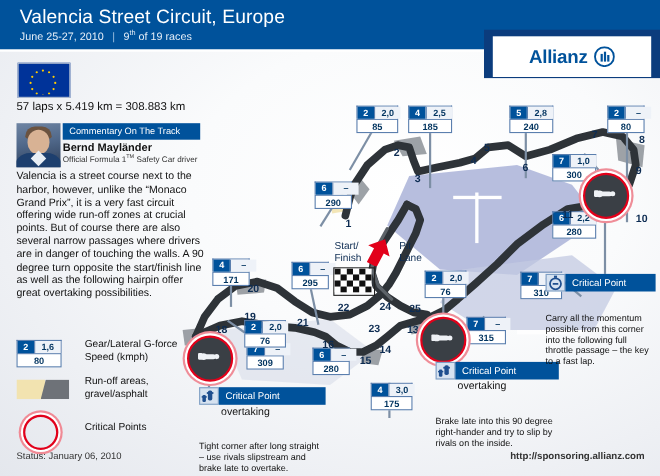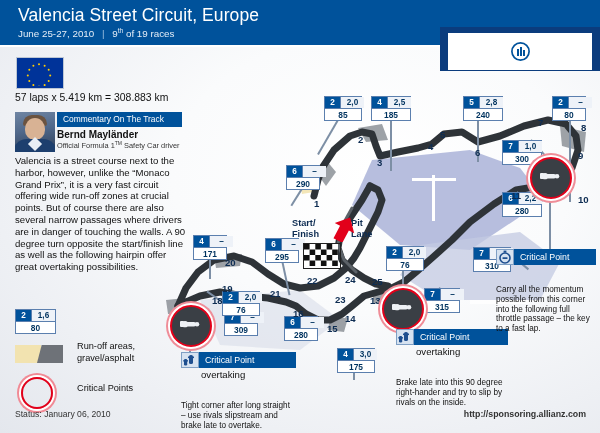--- a/index.html
+++ b/index.html
@@ -145,22 +145,22 @@
     height:11px;border:1px solid #5b7fae;
     display:flex;align-items:center;justify-content:center;
   }
   .leader{position:absolute;background:#7d8fa5;z-index:5;}
   
   .tnum{
     position:absolute;font-size:9.6px;font-weight:bold;color:#0d2c52;z-index:7;
   }
   
   .maplabel{
-    position:absolute;font-size:9.2px;font-weight:bold;color:#0d2c52;
-    line-height:10.5px;z-index:7;
+    position:absolute;font-size:9.2px;font-weight:normal;color:#0d2c52;
+    line-height:10.5px;z-index:7;margin-left:12px;
   }
   .flagchk{
     position:absolute;left:303px;top:243px;width:36px;height:24px;z-index:7;
     border:1px solid #222;
   }
   
   .cp{position:absolute;z-index:9;}
   .cp-head{display:flex;height:16px;}
   .cp-icon{
     width:18px;height:16px;background:#d6e2f0;border:1px solid #7f9fc4;
@@ -234,20 +234,21 @@
     <div class="subtitle">
       <span>June 25-27, 2010</span>
       <span class="sep">|</span>
       <span>9</span><sup>th</sup><span> of 19 races</span>
     </div>
   </div>
   <div class="header-underline"></div>
 
   <div class="allianz-block"></div>
   <div class="allianz-box">
+    <span class="allianz-word">Allianz</span>
     <span class="allianz-mark">
       <svg width="19" height="19" viewBox="0 0 19 19">
         <circle cx="9.5" cy="9.5" r="8.6" fill="none" stroke="#00529b" stroke-width="1.7"></circle>
         <rect x="6" y="7" width="2" height="7" fill="#00529b"></rect>
         <rect x="9" y="5" width="2" height="9" fill="#00529b"></rect>
         <rect x="12" y="8" width="2" height="6" fill="#00529b"></rect>
       </svg>
     </span>
   </div>
 
@@ -291,20 +292,22 @@
 
   <div class="legend">
     <div class="legend-row">
       <div class="sbox lg-speedbox">
         <div class="top">
           <div class="gear">2</div>
           <div class="gf">1,6</div>
         </div>
         <div class="spd">80</div>
       </div>
+      <div class="legend-label" style="white-space:pre-line">Gear/Lateral G-force
+Speed (kmph)</div>
     </div>
     <div class="legend-row">
       <div class="lg-runoff">
         <div class="sand"></div>
         <div class="asph"></div>
       </div>
       <div class="legend-label" style="white-space:pre-line">Run-off areas,
 gravel/asphalt</div>
     </div>
     <div class="legend-row">
@@ -354,21 +357,21 @@
       <div class="tnum" style="left: 581px; top: 122px;">8</div>
       <div class="tnum" style="left: 578px; top: 150px;">9</div>
       <div class="tnum" style="left: 578px; top: 194px;">10</div>
       <div class="tnum" style="left: 511px; top: 190px;">11</div>
       <div class="tnum" style="left: 403px; top: 287px;">12</div>
       <div class="tnum" style="left: 370px; top: 295px;">13</div>
       <div class="tnum" style="left: 345px; top: 313px;">14</div>
       <div class="tnum" style="left: 327px; top: 323px;">15</div>
       <div class="tnum" style="left: 293px; top: 308px;">16</div>
       <div class="tnum" style="left: 175px; top: 303px;">17</div>
-      <div class="tnum" style="left: 212px; top: 295px;">18</div>
+      <div class="tnum" style="left: 196px; top: 295px;">18</div>
       <div class="tnum" style="left: 222px; top: 283px;">19</div>
       <div class="tnum" style="left: 225px; top: 257px;">20</div>
       <div class="tnum" style="left: 270px; top: 288px;">21</div>
       <div class="tnum" style="left: 307px; top: 275px;">22</div>
       <div class="tnum" style="left: 335px; top: 294px;">23</div>
       <div class="tnum" style="left: 345px; top: 274px;">24</div>
       <div class="tnum" style="left: 372px; top: 276px;">25</div>
     </div>
   <div id="speedbox-layer">
       <div class="leader" style="left: 302px; top: 187px; width: 1.5px; height: 22px; transform-origin: center top; transform: rotate(32deg);"></div>

